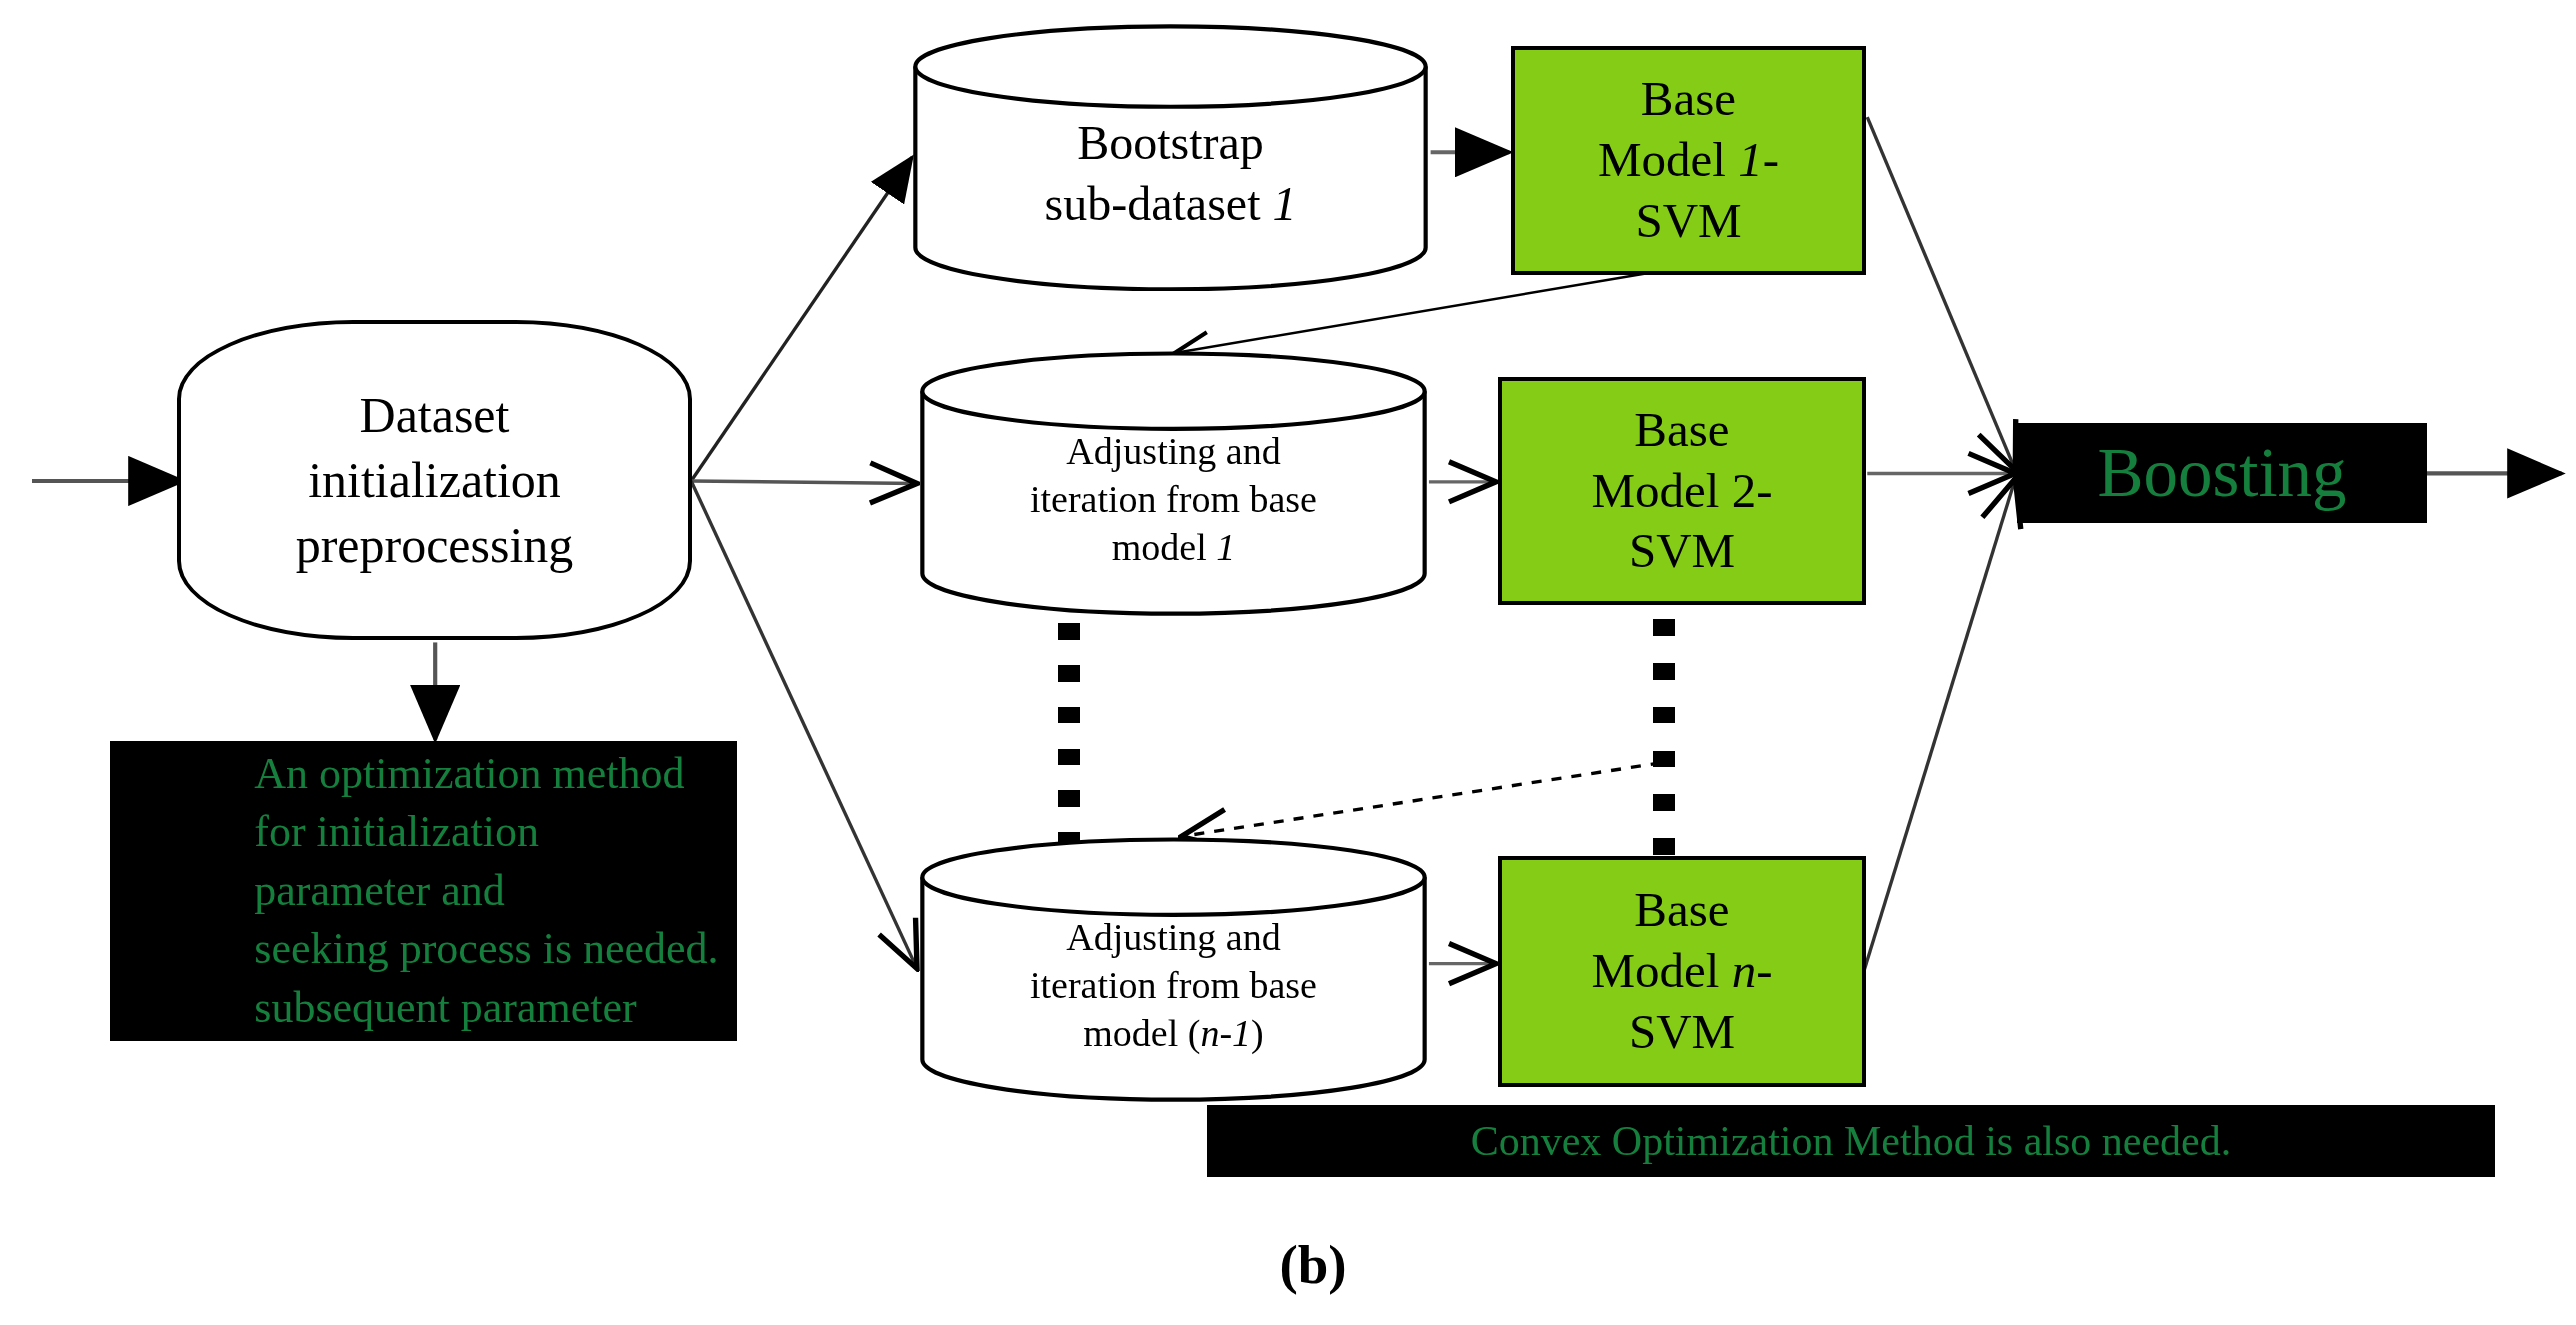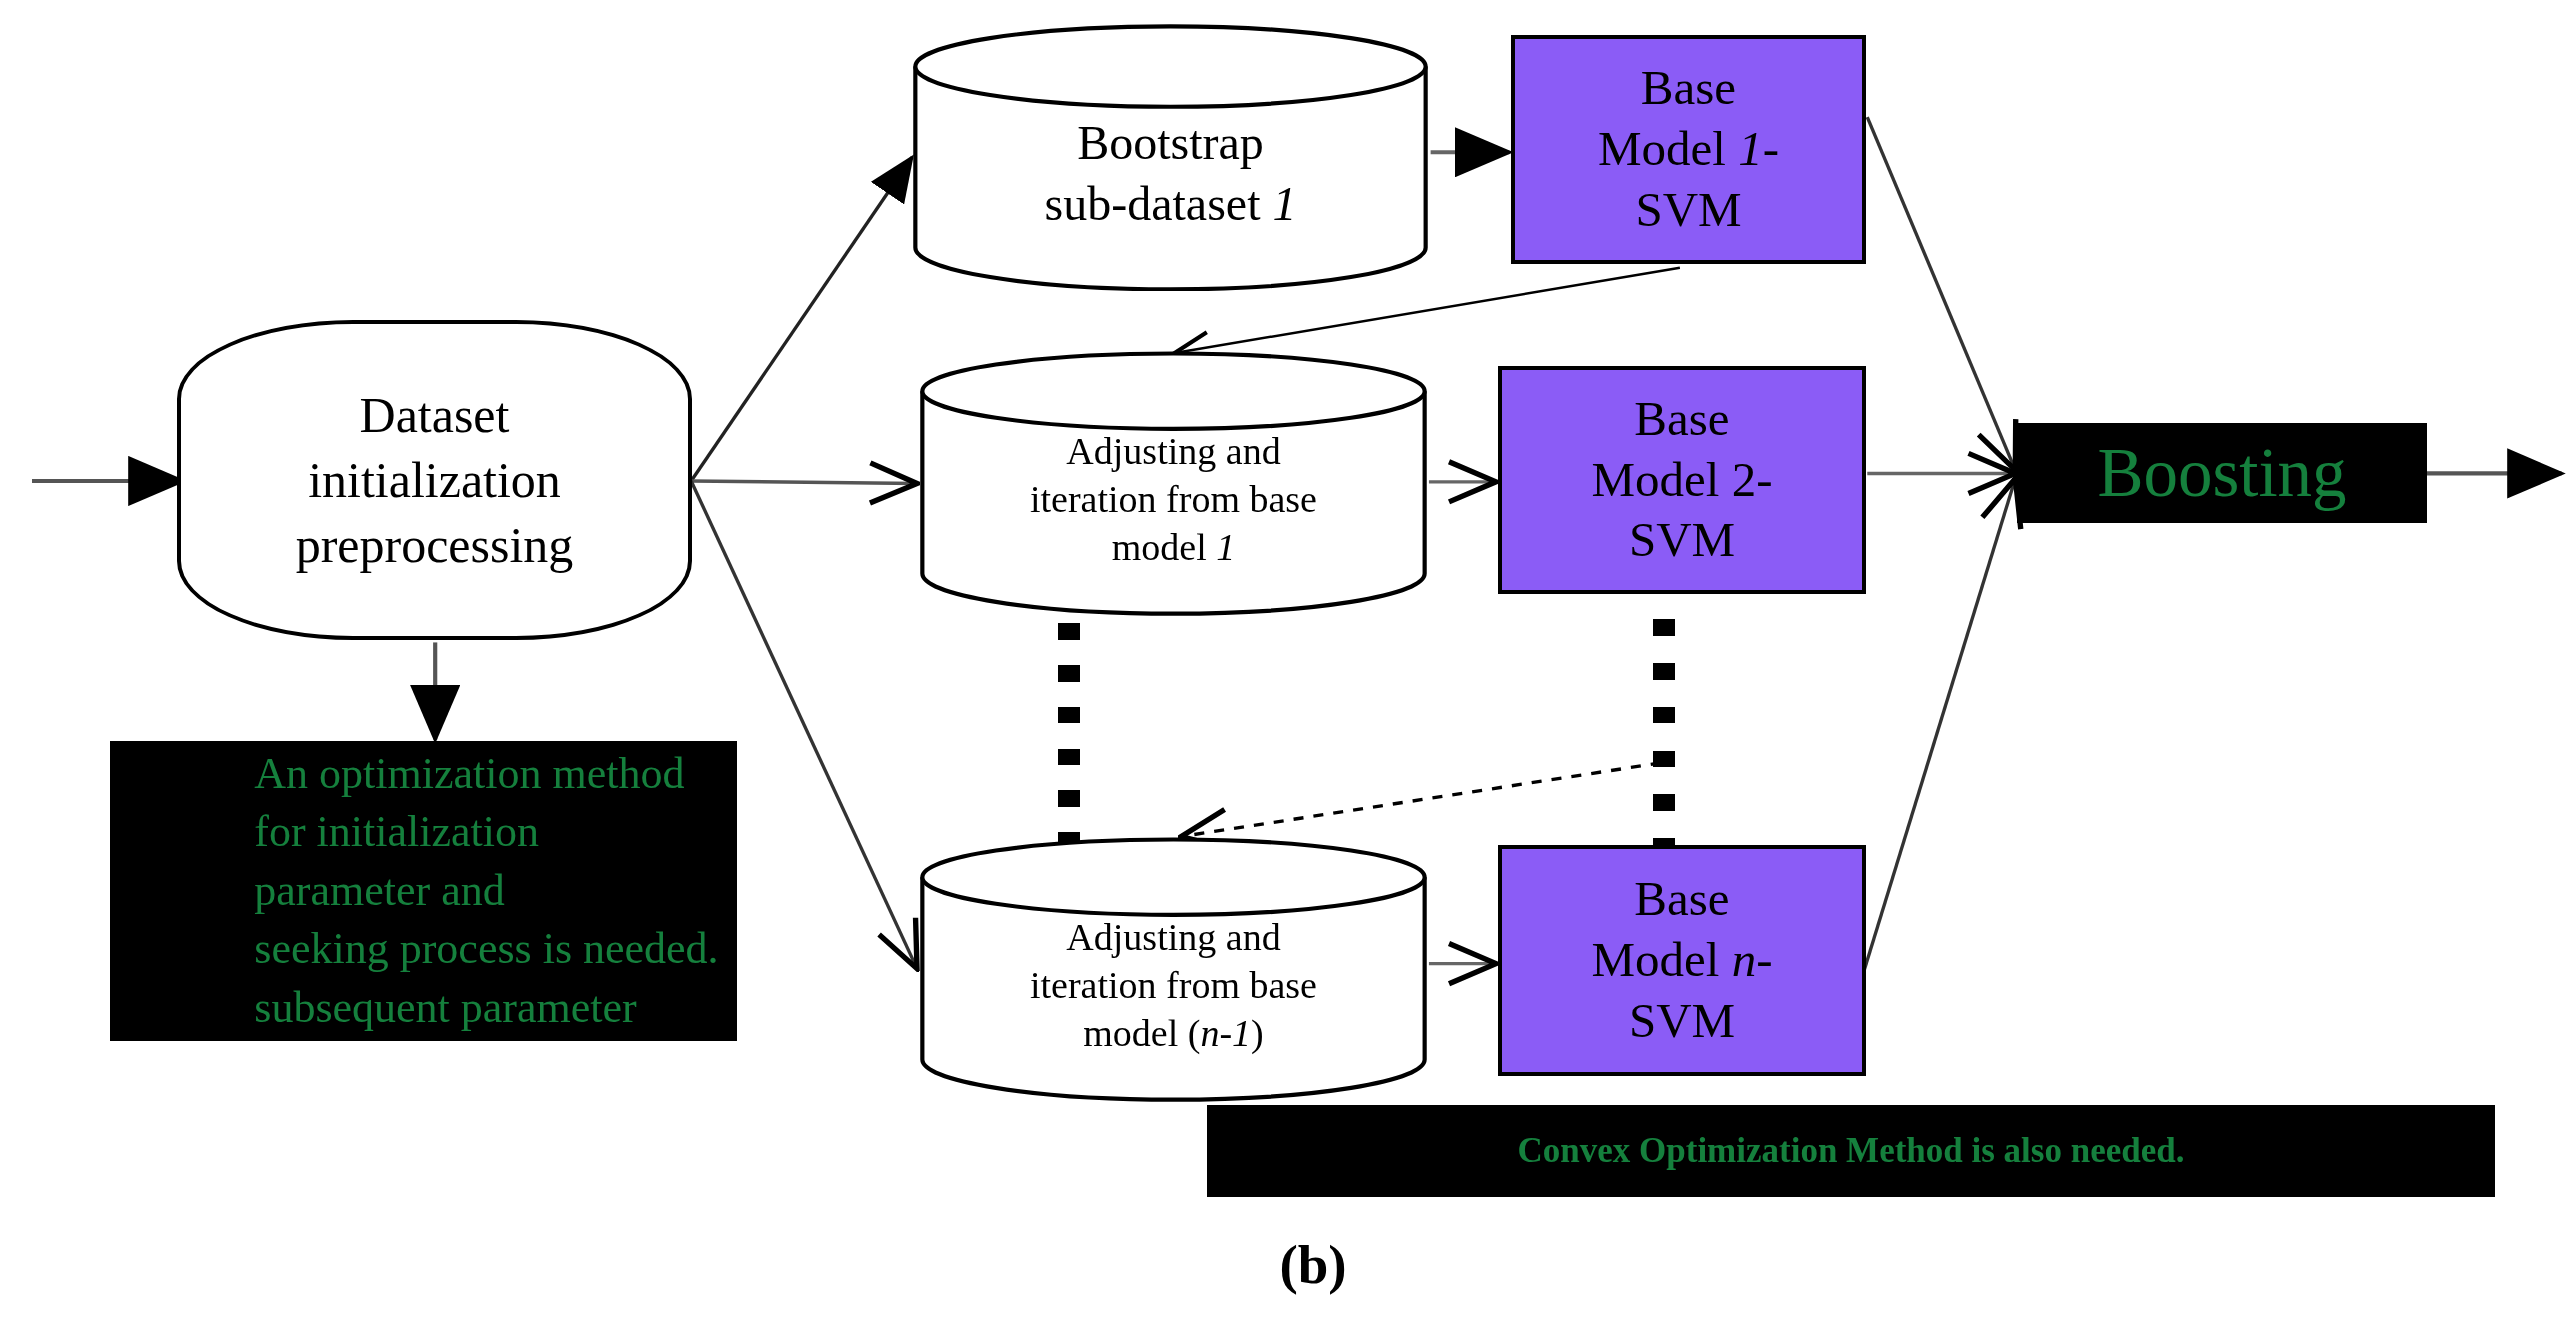--- a/index.html
+++ b/index.html
@@ -65,24 +65,25 @@
   #cyl-bootstrap { left: 912px; top: 23.4px; width: 517px; height: 268px; }
   #cyl-bootstrap .cyl-text { top: 90px; font-size: 48px; }
   #cyl-adjust-1 { left: 919px; top: 351px; width: 509px; height: 266px; }
   #cyl-adjust-1 .cyl-text { top: 77px; font-size: 38px; }
   #cyl-adjust-n { left: 919px; top: 837px; width: 509px; height: 266px; }
   #cyl-adjust-n .cyl-text { top: 77px; font-size: 38px; }
 
   
   .basebox {
     border: 4.2px solid #000;
-    background: #8b5cf6;
+    background: #84cc16;
     font-size: 49px;
     line-height: 1.24;
     z-index: 5;
+    margin-top: 11px;
   }
   #base-model-1 { left: 1511px; top: 35px; width: 355px; height: 229px; }
   #base-model-2 { left: 1498px; top: 366px; width: 368px; height: 228px; }
   #base-model-n { left: 1498px; top: 845px; width: 368px; height: 231px; }
 
   
   .blackbox {
     background: #000;
     color: #15803d;
     z-index: 6;
@@ -103,23 +104,22 @@
     left: 2017px;
     top: 423px;
     width: 410px;
     height: 100px;
     font-size: 69px;
   }
   #convex-note {
     left: 1207px;
     top: 1105px;
     width: 1288px;
-    height: 92px;
-    font-size: 35px;
-    font-weight: bold;
+    height: 72px;
+    font-size: 42px;
   }
 
   
   .dots {
     position: absolute;
     z-index: 4;
     display: flex;
     flex-direction: column;
     align-items: center;
     justify-content: space-between;

